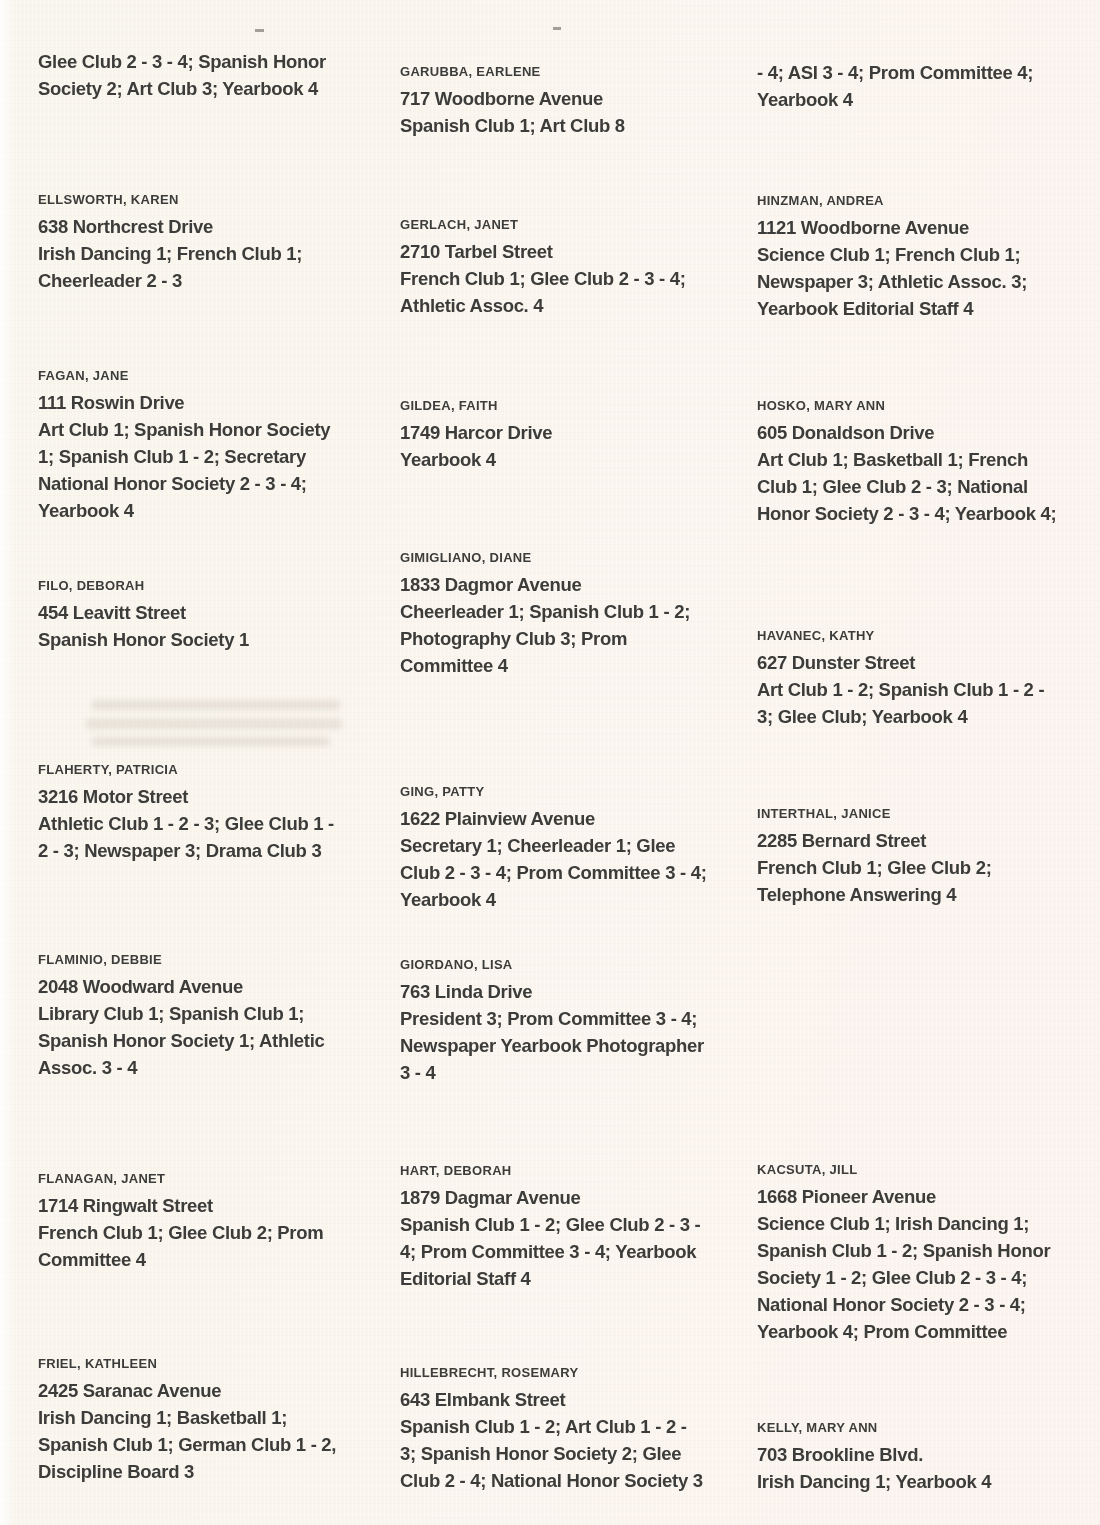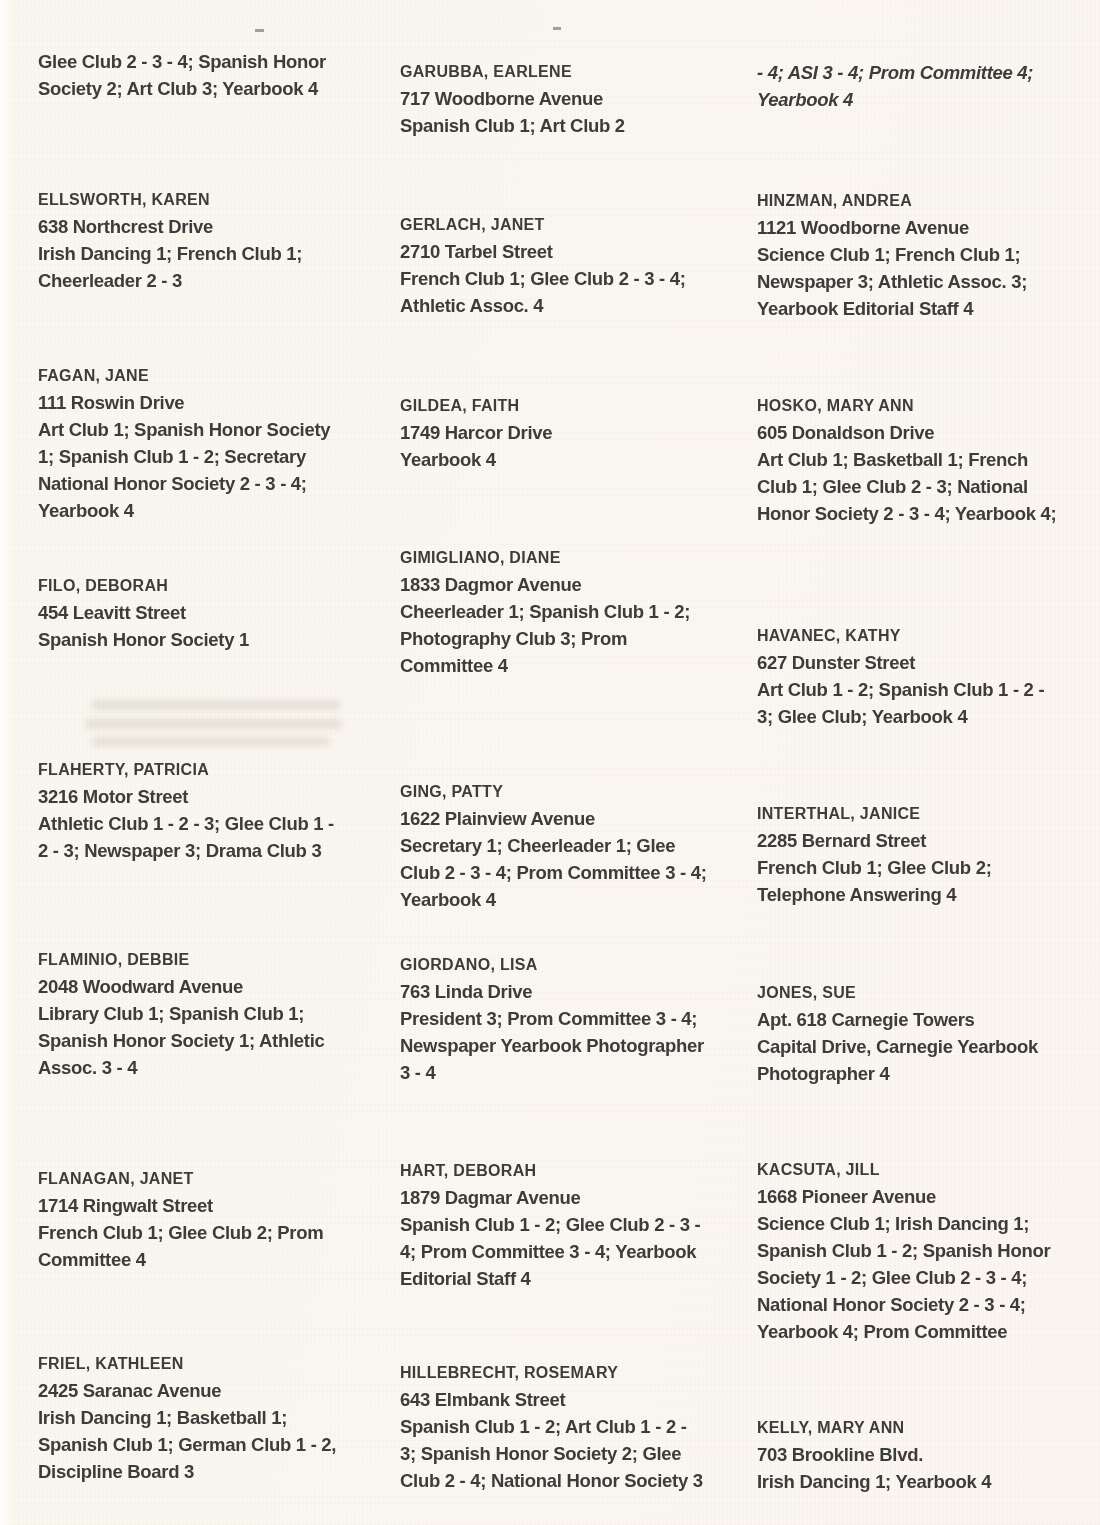--- a/index.html
+++ b/index.html
@@ -22,21 +22,21 @@
     background:linear-gradient(90deg, rgba(255,255,255,0.85), rgba(255,255,255,0));
     pointer-events:none;
   }
   .entry{
     position:absolute;
     white-space:nowrap;
     color:var(--ink,#3c3c3a);
   }
   .entry .name{
     font-weight:700;
-    font-size:16px;
+    font-size:13px;
     letter-spacing:0.3px;
     height:27px;line-height:27px;
   }
   .entry .line{
     font-weight:700;
     font-size:18.5px;
     letter-spacing:-0.3px;
     height:27px;line-height:27px;
   }
   .smudge{
@@ -114,21 +114,21 @@
         <div class="line">2425 Saranac Avenue</div>
         <div class="line">Irish Dancing 1; Basketball 1;</div>
         <div class="line">Spanish Club 1; German Club 1 - 2,</div>
         <div class="line">Discipline Board 3</div>
       </div>
     </div>
   <div style="position:absolute;inset:0;">
       <div class="entry" style="left: 400px; top: 58px;">
         <div class="name">GARUBBA, EARLENE</div>
         <div class="line">717 Woodborne Avenue</div>
-        <div class="line">Spanish Club 1; Art Club 2</div>
+        <div class="line">Spanish Club 1; Art Club 8</div>
       </div>
       <div class="entry" style="left: 400px; top: 211px;">
         <div class="name">GERLACH, JANET</div>
         <div class="line">2710 Tarbel Street</div>
         <div class="line">French Club 1; Glee Club 2 - 3 - 4;</div>
         <div class="line">Athletic Assoc. 4</div>
       </div>
       <div class="entry" style="left: 400px; top: 392px;">
         <div class="name">GILDEA, FAITH</div>
         <div class="line">1749 Harcor Drive</div>
@@ -164,21 +164,21 @@
       </div>
       <div class="entry" style="left: 400px; top: 1359px;">
         <div class="name">HILLEBRECHT, ROSEMARY</div>
         <div class="line">643 Elmbank Street</div>
         <div class="line">Spanish Club 1 - 2; Art Club 1 - 2 -</div>
         <div class="line">3; Spanish Honor Society 2; Glee</div>
         <div class="line">Club 2 - 4; National Honor Society 3</div>
       </div>
     </div>
   <div style="position:absolute;inset:0;">
-      <div class="entry" style="left: 757px; top: 59px; font-style: italic;">
+      <div class="entry" style="left: 757px; top: 59px;">
         <div class="line">- 4; ASI 3 - 4; Prom Committee 4;</div>
         <div class="line">Yearbook 4</div>
       </div>
       <div class="entry" style="left: 757px; top: 187px;">
         <div class="name">HINZMAN, ANDREA</div>
         <div class="line">1121 Woodborne Avenue</div>
         <div class="line">Science Club 1; French Club 1;</div>
         <div class="line">Newspaper 3; Athletic Assoc. 3;</div>
         <div class="line">Yearbook Editorial Staff 4</div>
       </div>
@@ -193,26 +193,20 @@
         <div class="name">HAVANEC, KATHY</div>
         <div class="line">627 Dunster Street</div>
         <div class="line">Art Club 1 - 2; Spanish Club 1 - 2 -</div>
         <div class="line">3; Glee Club; Yearbook 4</div>
       </div>
       <div class="entry" style="left: 757px; top: 800px;">
         <div class="name">INTERTHAL, JANICE</div>
         <div class="line">2285 Bernard Street</div>
         <div class="line">French Club 1; Glee Club 2;</div>
         <div class="line">Telephone Answering 4</div>
-      </div>
-      <div class="entry" style="left: 757px; top: 979px;">
-        <div class="name">JONES, SUE</div>
-        <div class="line">Apt. 618 Carnegie Towers</div>
-        <div class="line">Capital Drive, Carnegie Yearbook</div>
-        <div class="line">Photographer 4</div>
       </div>
       <div class="entry" style="left: 757px; top: 1156px;">
         <div class="name">KACSUTA, JILL</div>
         <div class="line">1668 Pioneer Avenue</div>
         <div class="line">Science Club 1; Irish Dancing 1;</div>
         <div class="line">Spanish Club 1 - 2; Spanish Honor</div>
         <div class="line">Society 1 - 2; Glee Club 2 - 3 - 4;</div>
         <div class="line">National Honor Society 2 - 3 - 4;</div>
         <div class="line">Yearbook 4; Prom Committee</div>
       </div>

